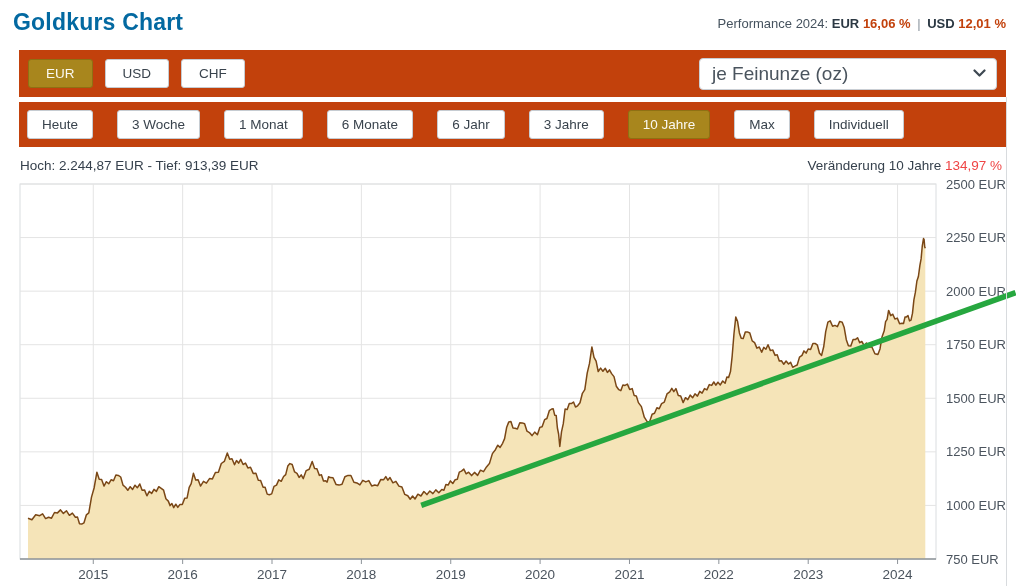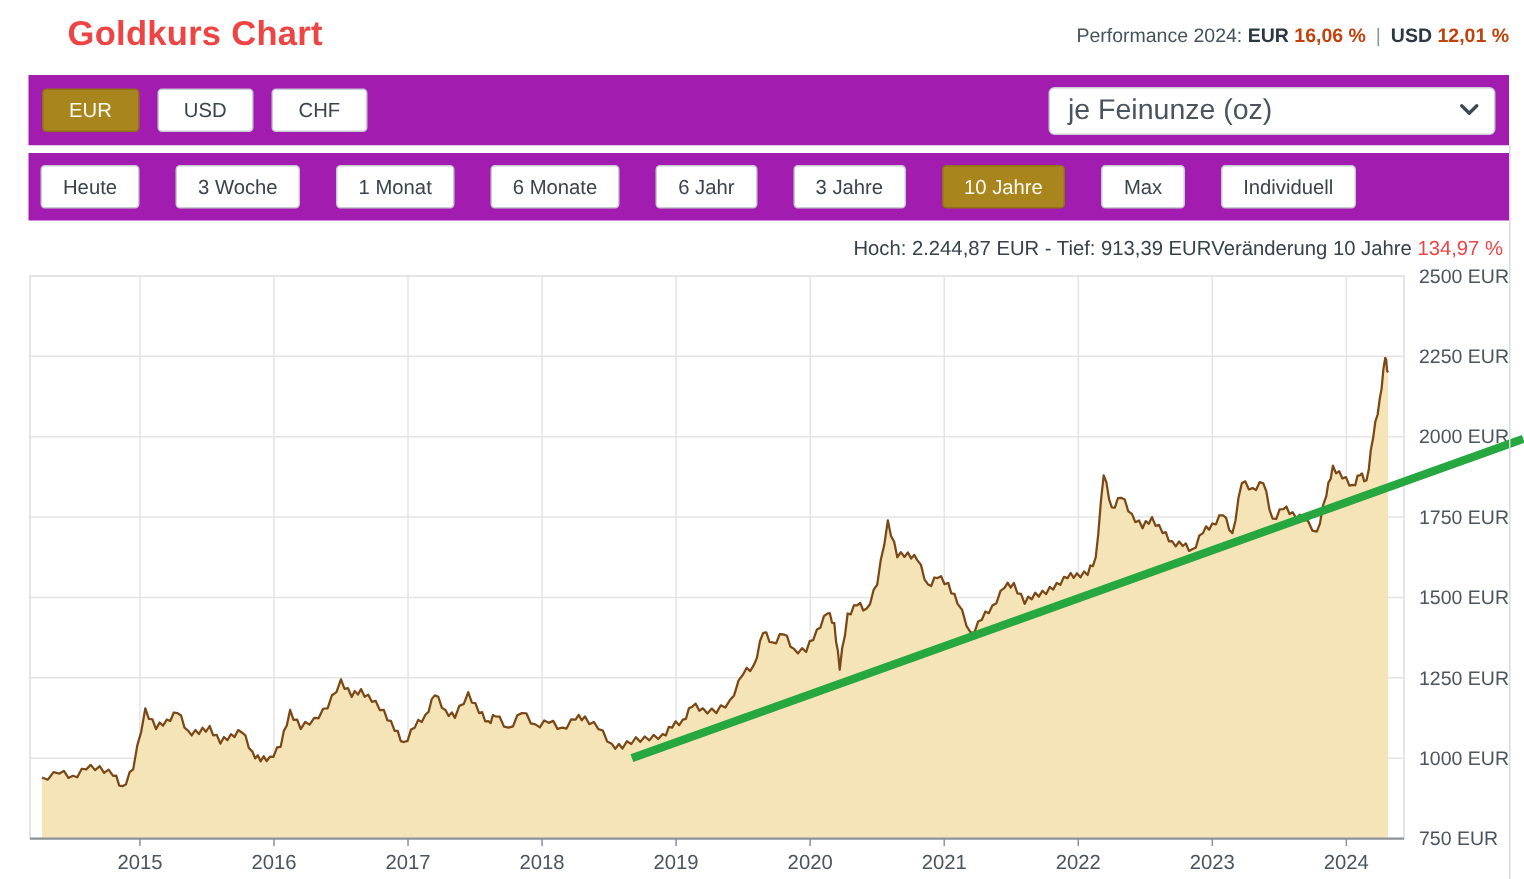--- a/index.html
+++ b/index.html
@@ -6,47 +6,47 @@
   html, body { background: #ffffff; }
   body {
     width: 1016px; height: 586px; overflow: hidden; position: relative;
     font-family: "Liberation Sans", "DejaVu Sans", sans-serif;
     -webkit-font-smoothing: antialiased;
   }
   .page { width: 1016px; height: 586px; position: relative; }
 
   
   .header { display: flex; justify-content: space-between; align-items: flex-start; padding: 9px 10px 0 13px; height: 50px; }
-  .title { font-size: 23px; font-weight: 700; color: #ef4444; letter-spacing: 0.2px; margin-left: 32px; }
+  .title { font-size: 23px; font-weight: 700; color: #0369a1; letter-spacing: 0.2px; }
   .performance { font-size: 13px; color: #45525e; margin-top: 7px; white-space: nowrap; }
   .performance b { color: #2b3843; font-weight: 700; }
   .performance .pct { color: #c2410c; font-weight: 700; }
   .performance .sep { color: #8a949e; font-weight: 400; padding: 0 3px; }
 
   
-  .toolbar { background: #a21caf; margin-left: 19px; width: 987px; display: flex; align-items: center; }
+  .toolbar { background: #c2410c; margin-left: 19px; width: 987px; display: flex; align-items: center; }
   .toolbar-1 { height: 47px; padding: 0 9px; justify-content: space-between; }
   .toolbar-gap { height: 5px; background: #ffffff; }
   .toolbar-2 { height: 45px; padding: 0 8px; }
   .btn {
     display: inline-block; background: #ffffff; border: 1px solid #c6ccd2; border-radius: 3px;
     color: #39434d; font-size: 13.5px; font-family: inherit; text-align: center;
     padding: 7px 17px; margin-right: 12px; cursor: pointer; line-height: 1; white-space: nowrap;
   }
   .toolbar-2 .btn { padding: 7px 14px; margin-right: 24px; }
   .btn.active { background: #a8861d; border-color: #8f7013; color: #fbf9f2; }
   .select {
     width: 298px; height: 32px; background: #ffffff; border: 1px solid #c9ced4; border-radius: 4px;
     display: flex; align-items: center; justify-content: space-between;
     font-size: 19px; color: #4a545e; padding: 0 10px 0 12px; cursor: pointer;
   }
   .select svg { flex: 0 0 auto; }
 
   
-  .stats { display: flex; justify-content: flex-end; align-items: center; padding: 11px 14px 0 20px; font-size: 13.5px; color: #36414d; }
+  .stats { display: flex; justify-content: space-between; align-items: center; padding: 11px 14px 0 20px; font-size: 13.5px; color: #36414d; }
   .stats .pct { color: #ef4444; }
 
   
   .chart-wrap { position: absolute; left: 0; top: 177px; width: 1016px; height: 409px; }
   .chart-wrap svg { display: block; }
 
   
   .right-divider { position: absolute; left: 1006px; top: 97px; width: 1px; height: 489px; background: #d8dbde; }
 </style>
 </head>

